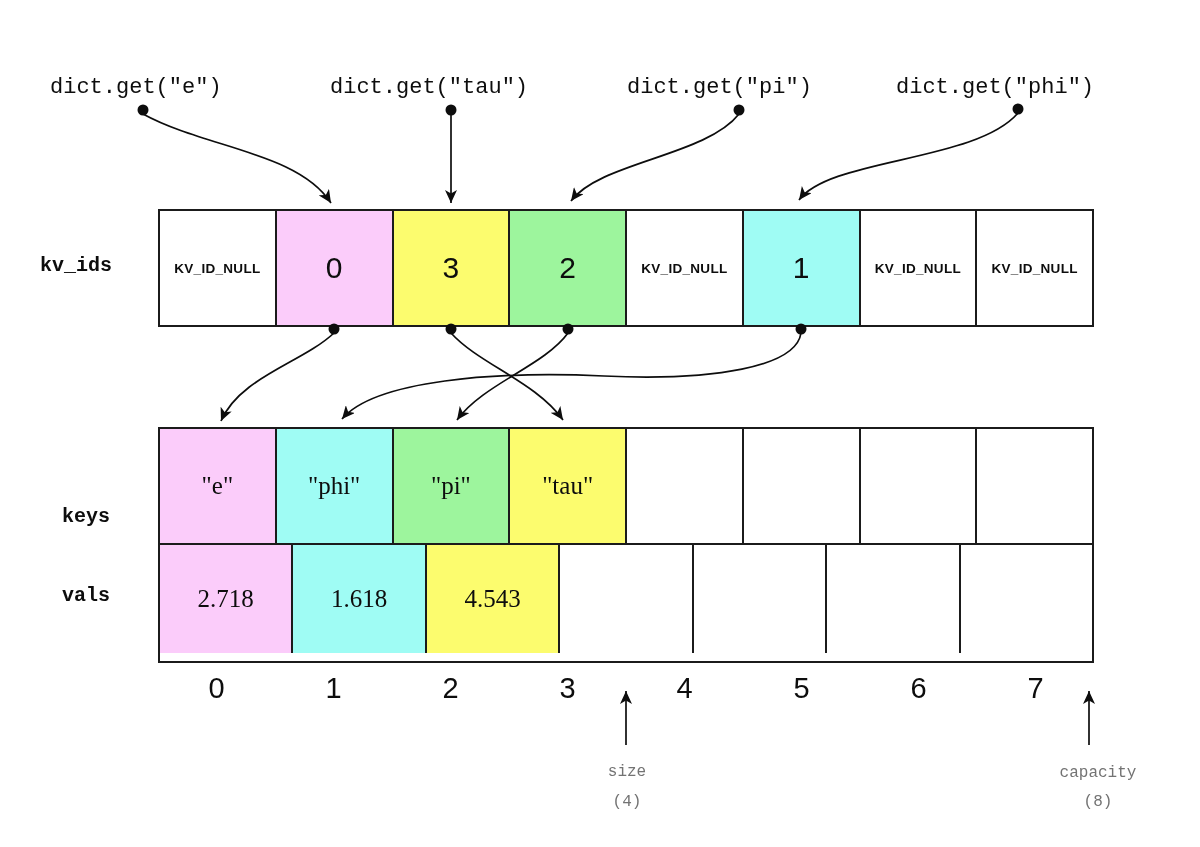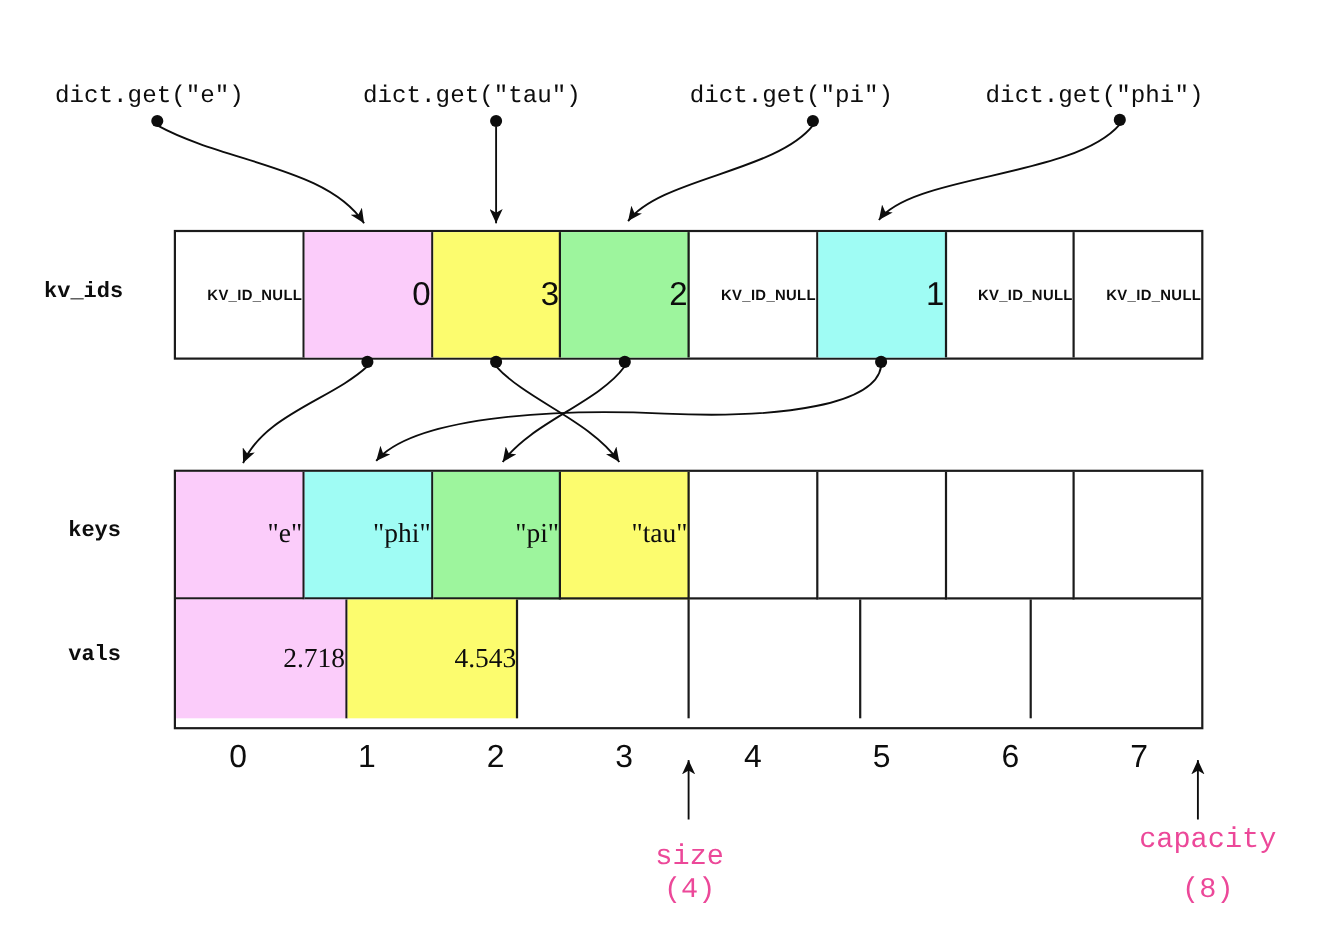--- a/index.html
+++ b/index.html
@@ -18,54 +18,54 @@
     font-size:20px;color:#0d0d0d;
   }
   
   .array{
     position:absolute;left:158px;width:936px;box-sizing:border-box;
     border:2px solid #1b1b1b;background:#ffffff;
   }
   .arr-row{display:flex;width:100%;}
   .cell{
     flex:1 1 0;border-right:2px solid #1b1b1b;display:flex;
-    align-items:center;justify-content:flex-end;box-sizing:border-box;min-width:0;
+    align-items:center;justify-content:center;box-sizing:border-box;min-width:0;
   }
   .cell:last-child{border-right:none;}
   .row-top .cell{border-bottom:2px solid #1b1b1b;}
   .kv-num{font-family:"Liberation Sans",sans-serif;font-size:30px;}
   .kv-null{font-family:"Liberation Sans",sans-serif;font-size:13.5px;font-weight:bold;letter-spacing:.3px;}
   .serif-cell{font-family:"Liberation Serif",serif;font-size:25px;}
   .pink{background:#FBCCFA;}
   .cyan{background:#9FFCF4;}
   .green{background:#9DF59D;}
   .yellow{background:#FCFC6E;}
   
   .indexrow{position:absolute;left:158px;top:672px;width:936px;display:flex;}
   .indexrow span{flex:1 1 0;text-align:center;font-size:29px;font-family:"Liberation Sans",sans-serif;}
   
   .ann{
-    position:absolute;font-family:"Liberation Mono",monospace;font-size:26px;
-    text-align:center;color:#ec4899;
+    position:absolute;font-family:"Liberation Mono",monospace;font-size:16px;
+    text-align:center;color:#737373;
   }
   
   .arrows{position:absolute;left:0;top:0;z-index:5;pointer-events:none;}
 </style>
 </head>
 <body>
 
 <div class="stage">
 
   <div class="qlabel" style="left:50px">dict.get("e")</div>
   <div class="qlabel" style="left:330px">dict.get("tau")</div>
   <div class="qlabel" style="left:627px">dict.get("pi")</div>
   <div class="qlabel" style="left:896px">dict.get("phi")</div>
 
   <div class="rowlabel" style="left:40px;top:254px;width:96px;">kv_ids</div>
-  <div class="rowlabel" style="left:62px;top:471px;width:76px;">keys</div>
+  <div class="rowlabel" style="left:62px;top:505px;width:76px;">keys</div>
   <div class="rowlabel" style="left:62px;top:584px;width:76px;">vals</div>
 
   <div class="array" style="top:209px;height:118px;">
     <div class="arr-row" style="height:114px;">
       <div class="cell">
           <span class="kv-null">KV_ID_NULL</span>
         </div>
       <div class="cell pink">
           <span class="kv-num">0</span>
         </div>
@@ -114,20 +114,23 @@
           <span></span>
         </div>
       <div class="cell serif-cell">
           <span></span>
         </div>
     </div>
     <div class="arr-row" style="height:108px;">
       <div class="cell pink serif-cell">
           <span>2.718</span>
         </div>
+      <div class="cell cyan serif-cell">
+          <span>1.618</span>
+        </div>
       <div class="cell yellow serif-cell">
           <span>4.543</span>
         </div>
       <div class="cell serif-cell">
           <span></span>
         </div>
       <div class="cell serif-cell">
           <span></span>
         </div>
       <div class="cell serif-cell">
@@ -145,21 +148,21 @@
     <span>2</span>
     <span>3</span>
     <span>4</span>
     <span>5</span>
     <span>6</span>
     <span>7</span>
   </div>
 
   <div class="ann" style="left:577px;top:763px;width:100px;">size</div>
   <div class="ann" style="left:577px;top:793px;width:100px;">(4)</div>
-  <div class="ann" style="left:1018px;top:748px;width:160px;">capacity</div>
+  <div class="ann" style="left:1018px;top:764px;width:160px;">capacity</div>
   <div class="ann" style="left:1018px;top:793px;width:160px;">(8)</div>
 
   <svg class="arrows" width="1200" height="847" viewBox="0 0 1200 847">
     <defs>
       <marker id="ah" markerUnits="userSpaceOnUse" markerWidth="14" markerHeight="12" refX="13" refY="6" orient="auto">
         <path d="M0,0 L13,6 L0,12 L3.5,6 Z" fill="#0d0d0d"></path>
       </marker>
     </defs>
 
     <circle cx="143" cy="110" r="5.5" fill="#0d0d0d"></circle>

